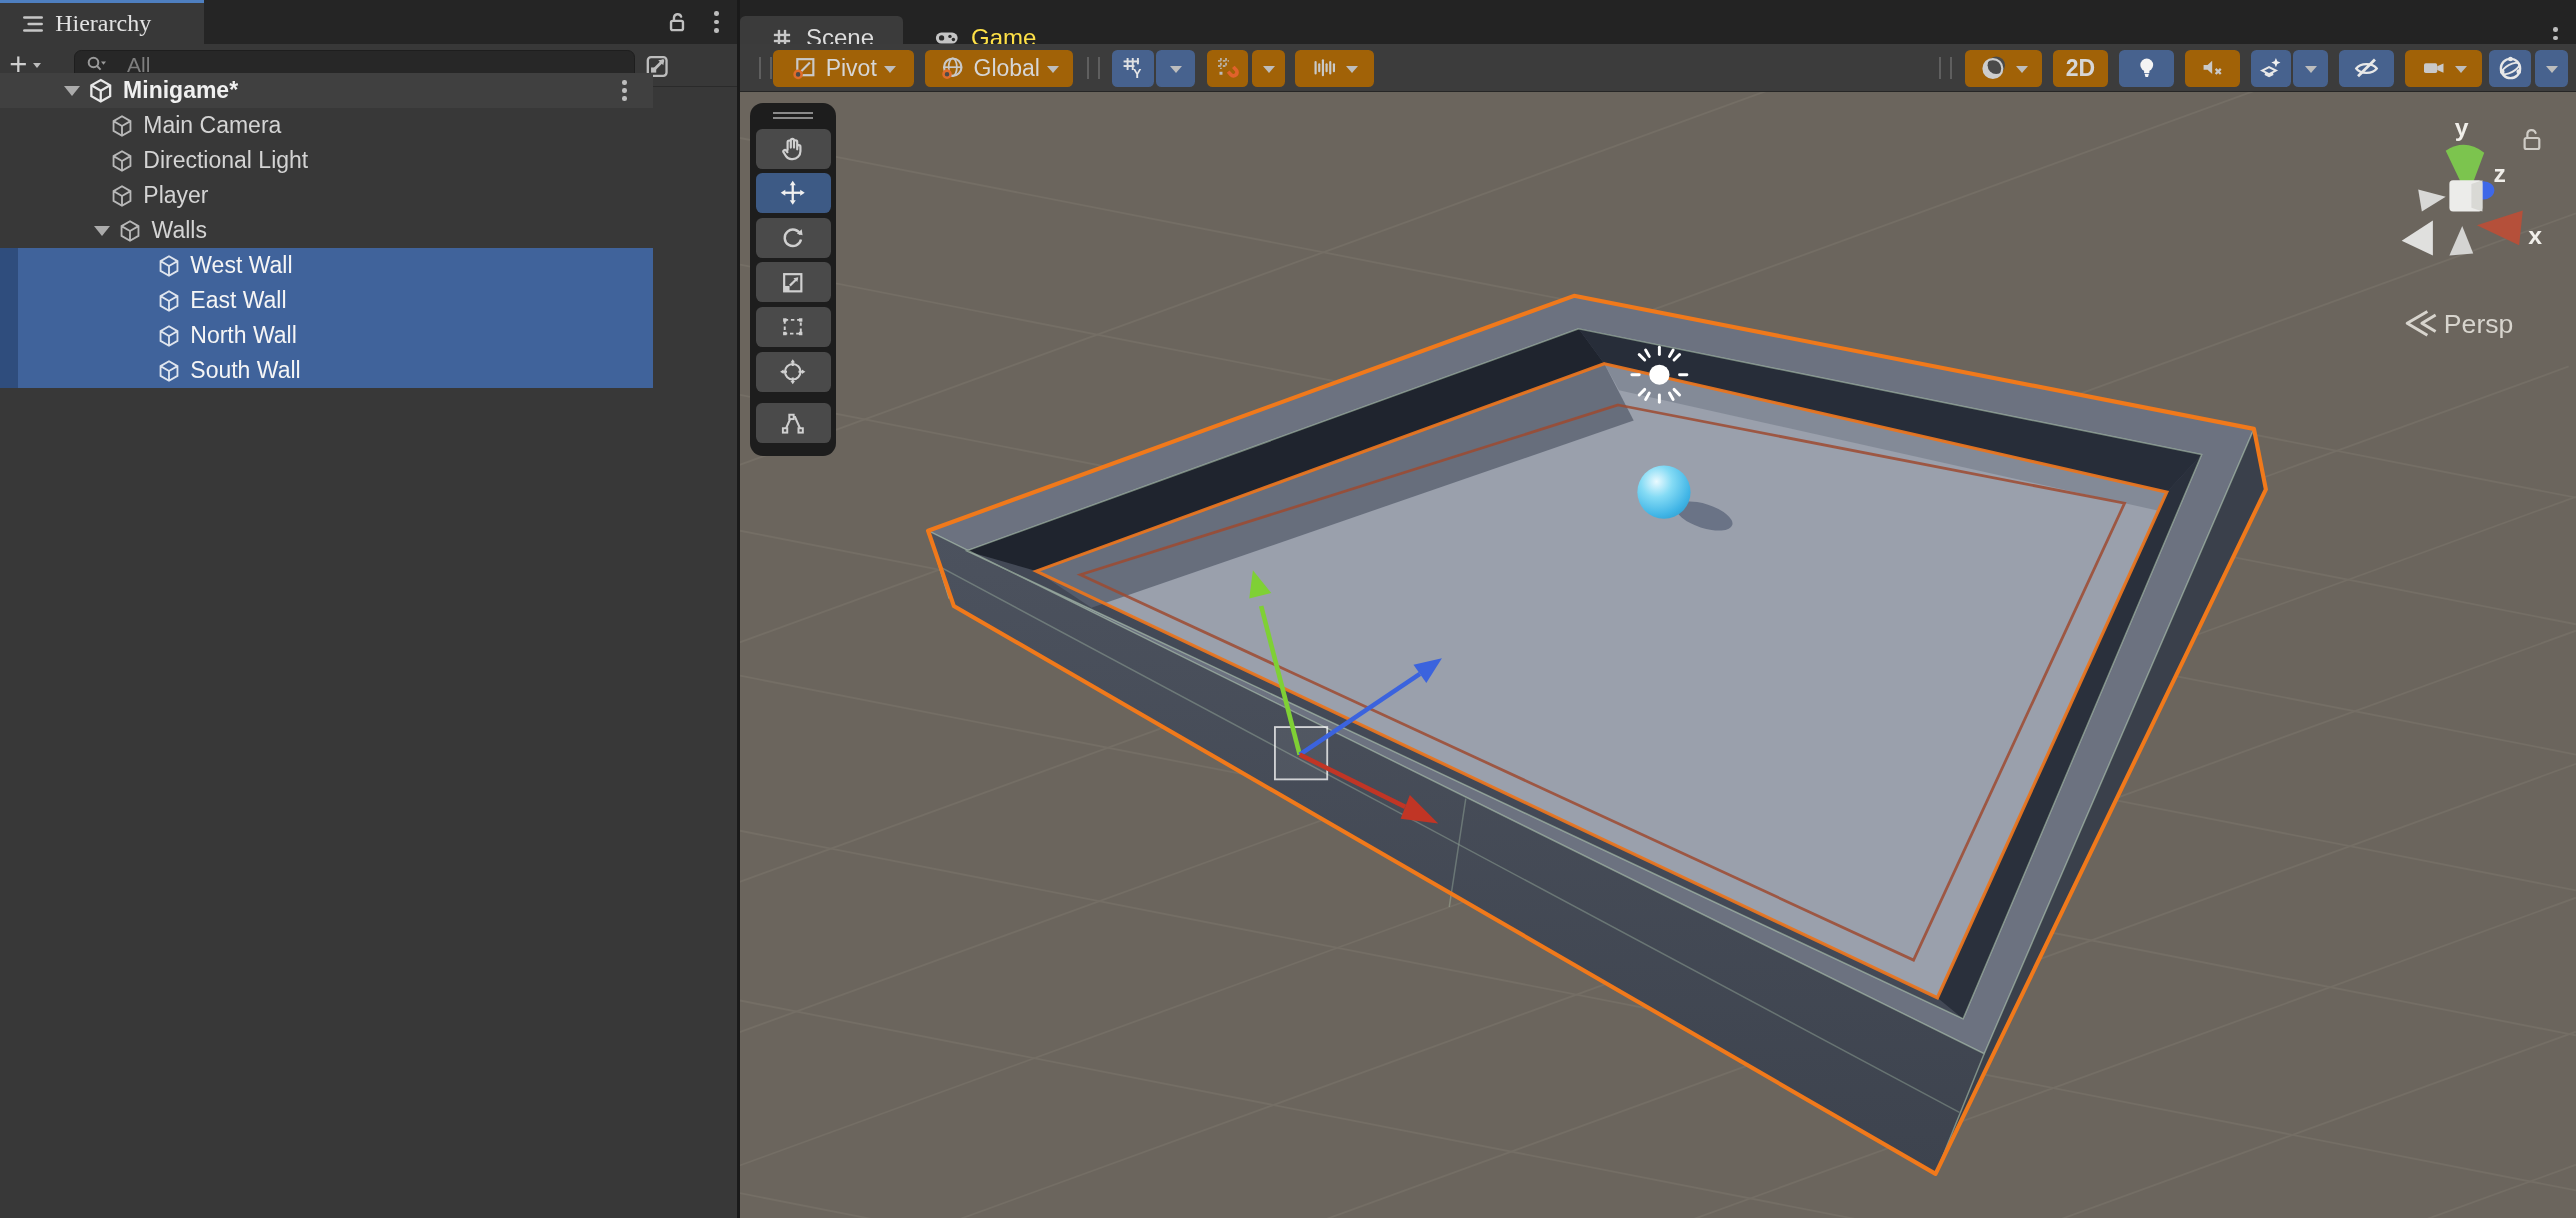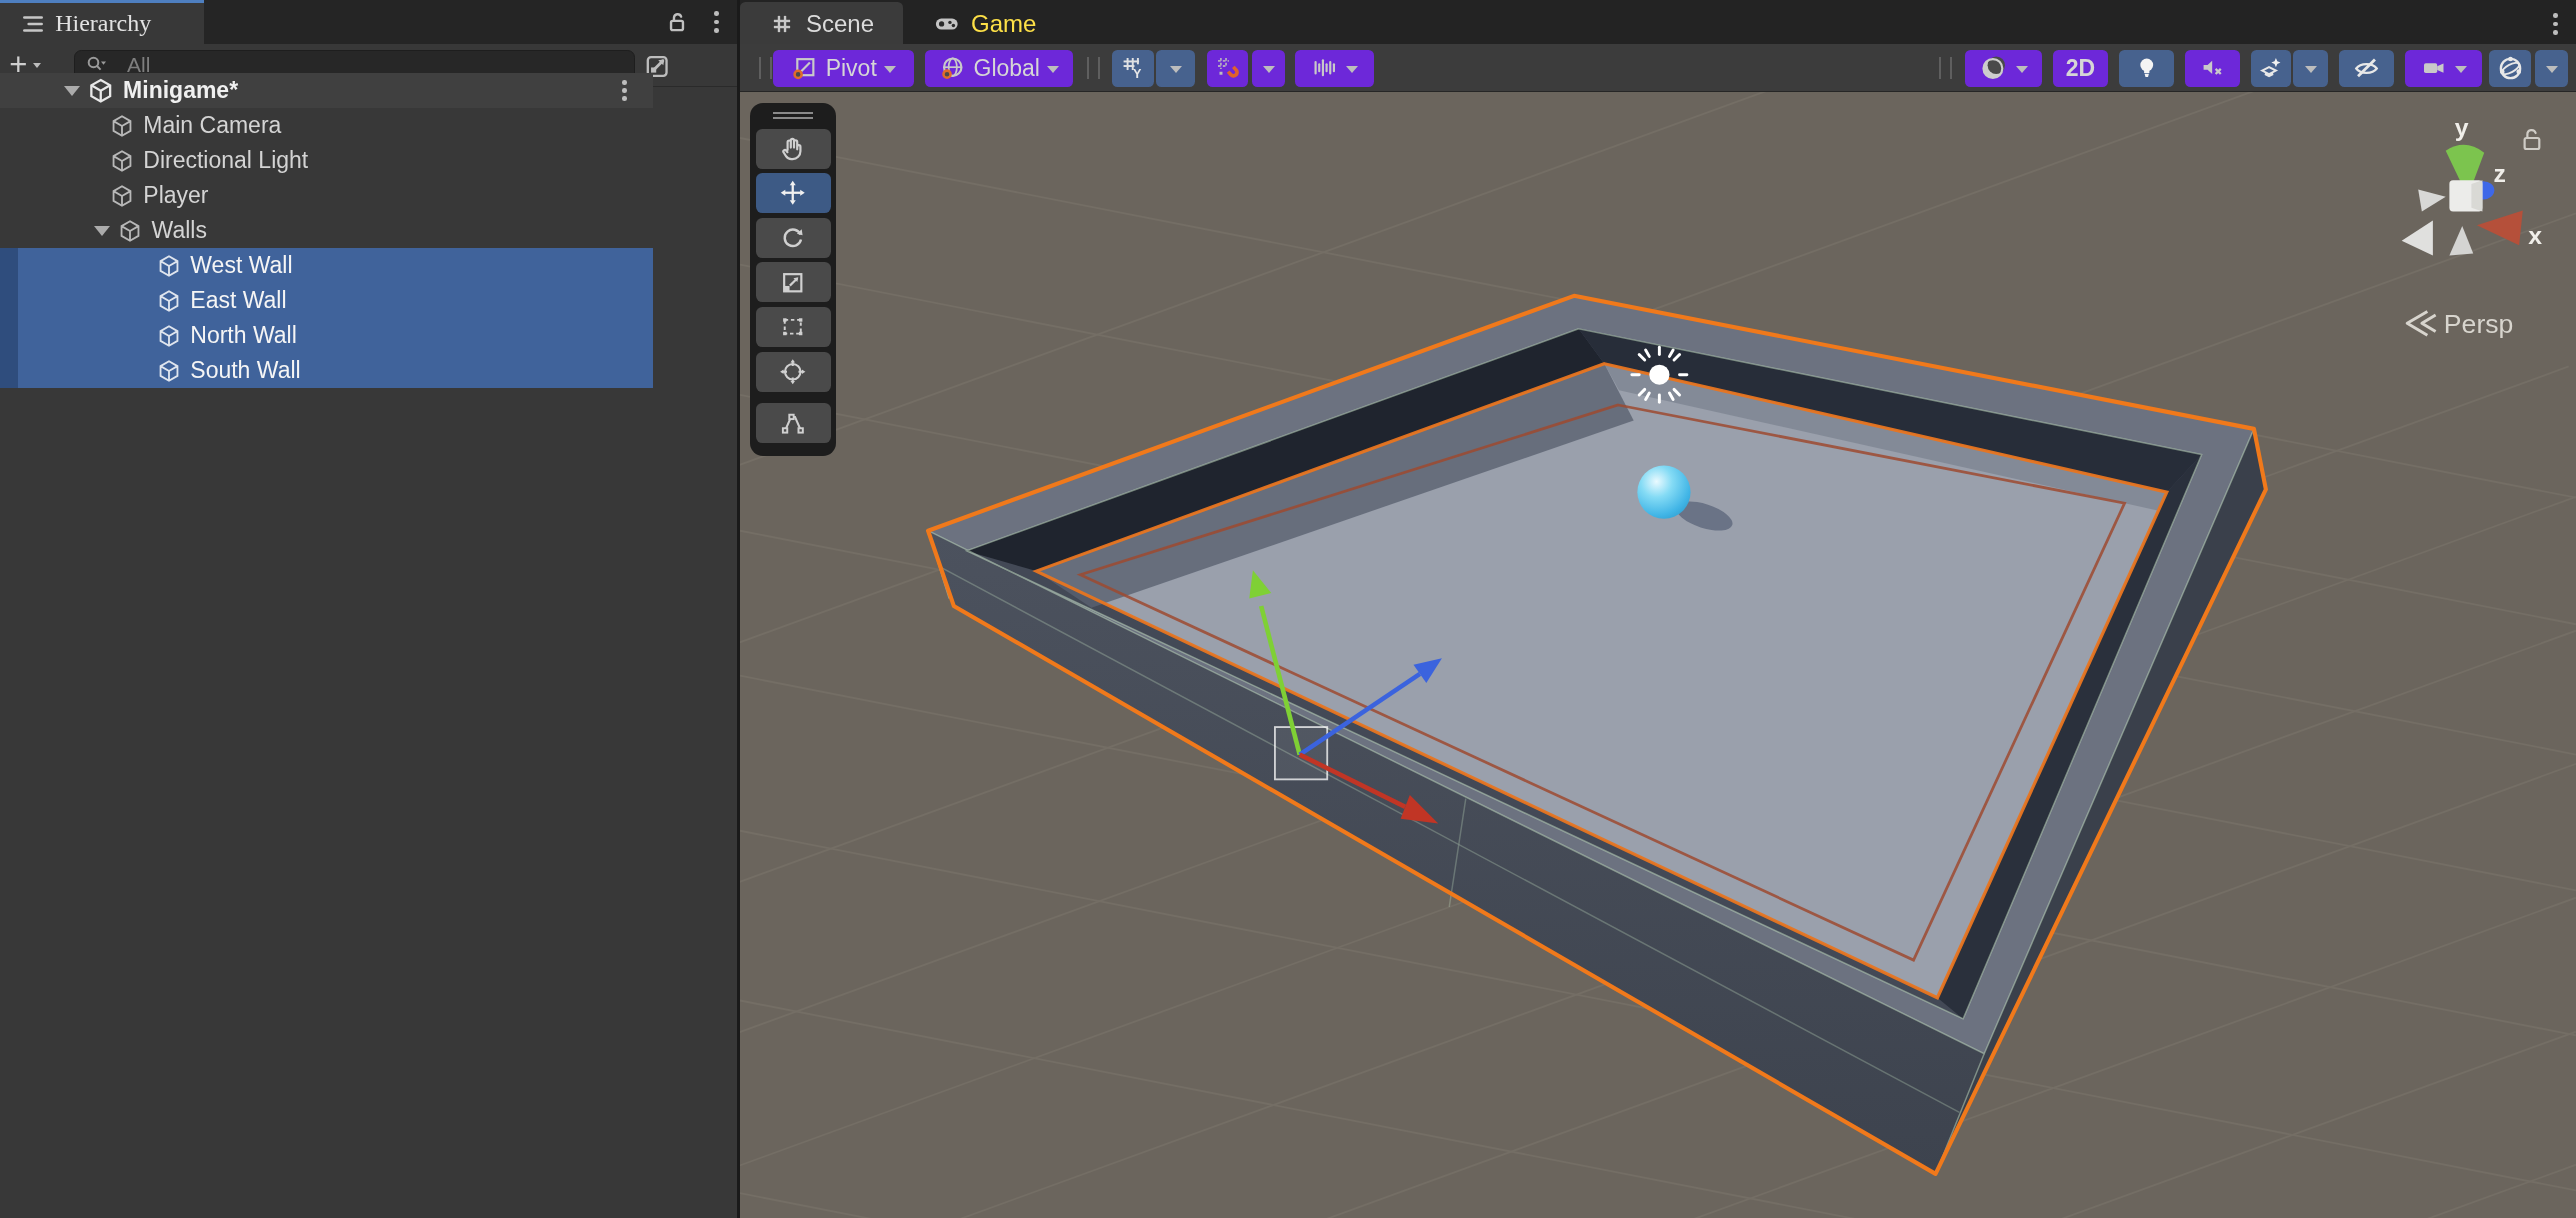--- a/index.html
+++ b/index.html
@@ -31,27 +31,27 @@
   .row.l2{padding-left:156px;}
   .row.sel{background:#40639b;color:#f5f5f5;}
   .row.sel::before{content:"";position:absolute;left:0;top:0;width:18.3px;height:35px;background:rgba(10,25,55,0.30);}
   .tri{width:0;height:0;border-left:8.3px solid transparent;border-right:8.3px solid transparent;border-top:10px solid #ababab;margin-right:7.3px;flex:0 0 auto;}
   .kebab{display:flex;flex-direction:column;gap:3.7px;align-items:center;}
   .kebab i{width:4.6px;height:4.6px;border-radius:50%;background:#bdbdbd;display:block;}
   .row .kebab{margin-left:auto;margin-right:26px;}
   #divider{position:absolute;left:737px;top:0;width:3.7px;height:1218px;background:#1a1a1a;}
   
   #scene{position:absolute;left:740px;top:0;width:1836px;height:1218px;background:#232323;}
-  #scene-tabbar{position:absolute;left:0;top:2px;width:1836px;height:44px;background:#232323;display:flex;}
+  #scene-tabbar{position:absolute;left:0;top:16px;width:1836px;height:44px;background:#232323;display:flex;}
   .stab{width:163px;display:flex;align-items:center;justify-content:center;gap:11px;font-size:24px;}
   .stab.active{background:#3b3b3b;border-radius:5.5px 5.5px 0 0;color:#dcdcdc;}
   .stab.inactive{color:#fde047;}
   #scene-toolbar{position:absolute;left:0;top:44px;width:1836px;height:48px;background:#3c3c3c;border-bottom:1.8px solid #262626;box-sizing:border-box;}
   .tb-handle{position:absolute;top:13px;width:9.2px;height:22px;border-left:2.8px solid #5f5f5f;border-right:2.8px solid #5f5f5f;}
-  .btn{position:absolute;top:5.5px;height:37px;background:#6d28d9;border-radius:5.5px;display:flex;align-items:center;justify-content:center;gap:7.3px;font-size:23px;color:#d6d6d6;box-sizing:border-box;}
+  .btn{position:absolute;top:5.5px;height:37px;background:#a16207;border-radius:5.5px;display:flex;align-items:center;justify-content:center;gap:7.3px;font-size:23px;color:#d6d6d6;box-sizing:border-box;}
   .btn.blue{background:#47628e;color:#eaeaea;}
   .btn .caret{margin-top:2.8px;}
   
   #viewport{position:absolute;left:0;top:92px;width:1836px;height:1127px;overflow:hidden;background:#6b655d;}
   
   #palette{position:absolute;left:10px;top:11px;width:86px;background:#1d1d1d;border-radius:13px;padding:7.3px 5.5px 9.2px 5.5px;box-sizing:border-box;}
   #palette .handle{width:40px;margin:1.8px auto 9.2px auto;border-top:2.8px solid #8a8a8a;border-bottom:2.8px solid #8a8a8a;height:7.3px;box-sizing:border-box;}
   .ptool{width:75px;height:40px;background:#4a4a4a;border-radius:6.4px;margin-bottom:4.6px;display:flex;align-items:center;justify-content:center;}
   .ptool.sel{background:#3d5a85;}
   .ptool.gap{margin-top:11px;}

